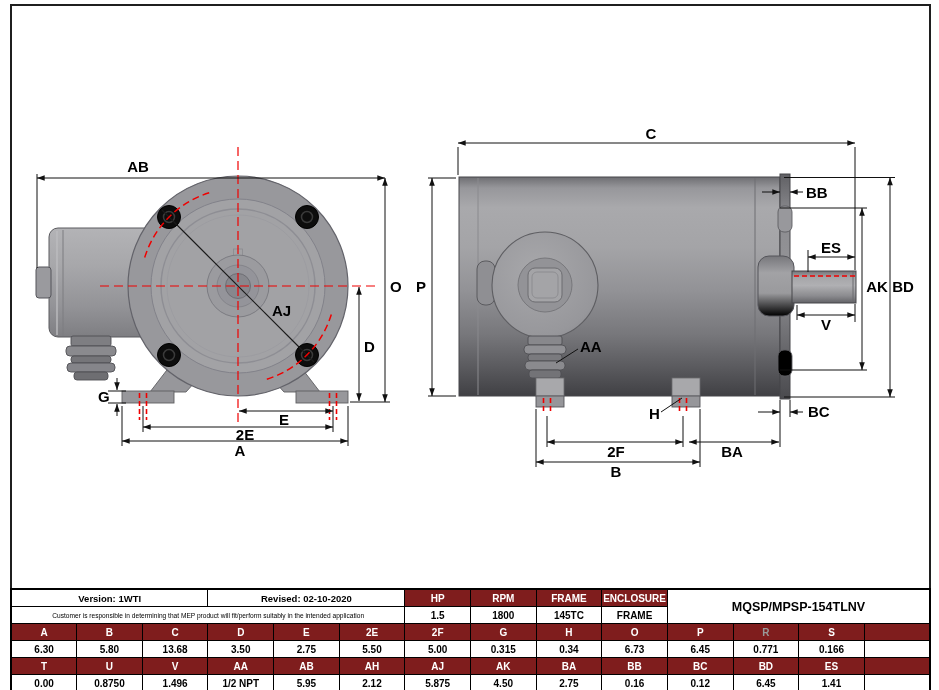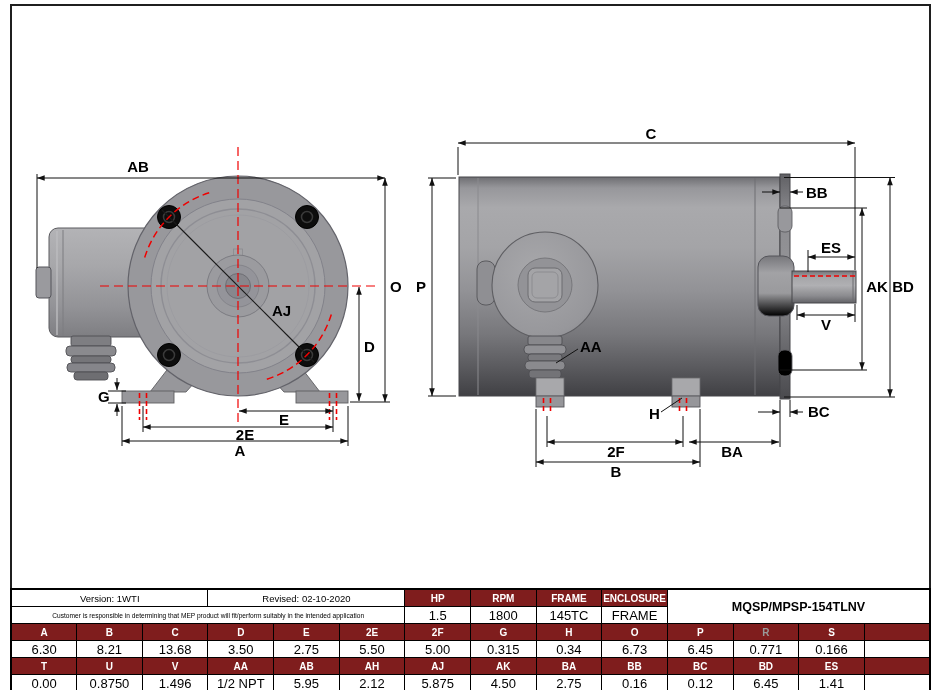--- a/index.html
+++ b/index.html
@@ -11,22 +11,22 @@
   .dim-label{font-family:"Liberation Sans",sans-serif;font-weight:bold;font-size:15px;fill:#000;}
   
   #spec-table{position:absolute;left:10px;top:588px;width:921px;height:96px;
               border-collapse:collapse;table-layout:fixed;background:#fff;
               border:2px solid #000;}
   #spec-table td,#spec-table th{border:1px solid #000;padding:0;margin:0;overflow:hidden;
               text-align:center;vertical-align:middle;height:16px;white-space:nowrap;
               font-family:"Liberation Sans",sans-serif;}
   .hcell{background:#7f1d1d;color:#fff;font-weight:bold;font-size:10px;}
   .hcell.dim-r{color:#999;}
-  .vcell{font-size:13px;color:#000;font-weight:normal;}
-  .meta-cell{font-size:9.5px;font-weight:normal;}
+  .vcell{font-size:10px;color:#000;font-weight:bold;}
+  .meta-cell{font-size:9.5px;font-weight:bold;}
   .disclaimer-cell{font-size:6.6px;font-weight:normal;}
   .model-cell{font-size:12.5px;font-weight:bold;}
 </style>
 </head>
 <body>
 
 <div id="canvas">
   <div id="sheet-frame"></div>
 
   <svg id="drawing-svg" viewBox="10 4 921 584">
@@ -311,21 +311,21 @@
       <th class="hcell">G</th>
       <th class="hcell">H</th>
       <th class="hcell">O</th>
       <th class="hcell">P</th>
       <th class="hcell dim-r">R</th>
       <th class="hcell">S</th>
       <th class="hcell"></th>
     </tr>
     <tr>
       <td class="vcell">6.30</td>
-      <td class="vcell">8.21</td>
+      <td class="vcell">5.80</td>
       <td class="vcell">13.68</td>
       <td class="vcell">3.50</td>
       <td class="vcell">2.75</td>
       <td class="vcell">5.50</td>
       <td class="vcell">5.00</td>
       <td class="vcell">0.315</td>
       <td class="vcell">0.34</td>
       <td class="vcell">6.73</td>
       <td class="vcell">6.45</td>
       <td class="vcell">0.771</td>

